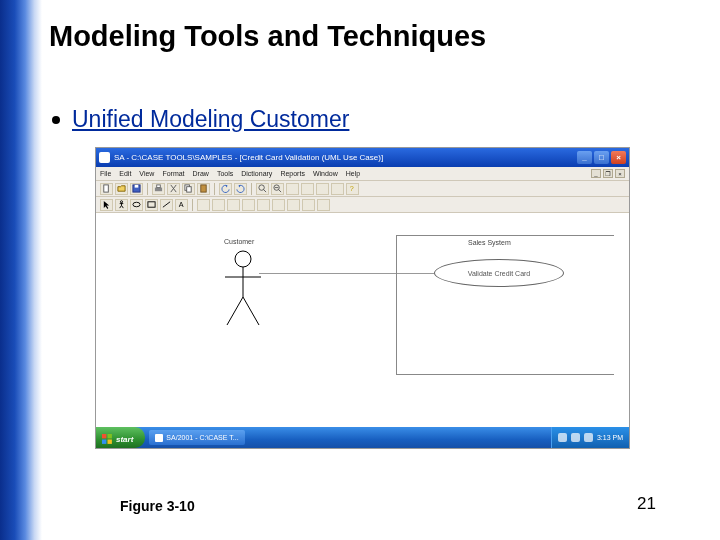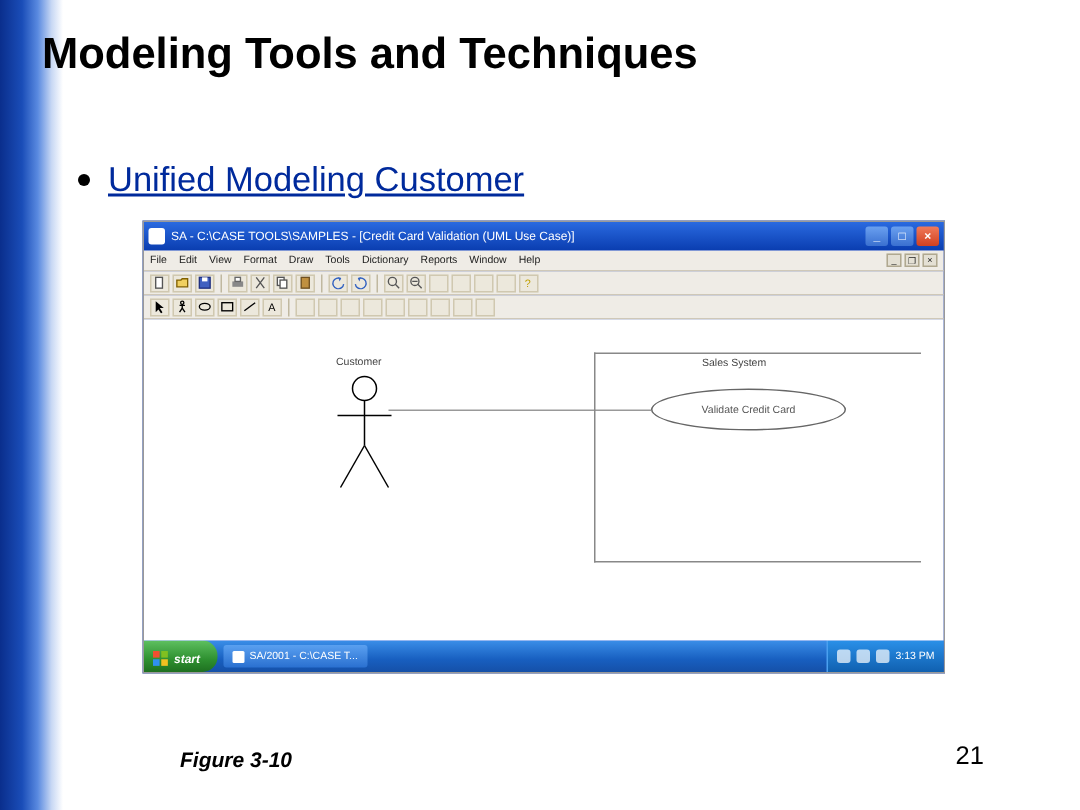--- a/index.html
+++ b/index.html
@@ -17,20 +17,21 @@
     left: 0; top: 0;
     width: 42px; height: 540px;
     background: linear-gradient(to right, #0a2e8c 0%, #1a4db8 35%, #5a8ae0 60%, #c8d8f4 82%, #ffffff 100%);
   }
   .slide-title {
     position: absolute;
     left: 28px; top: 20px;
     font-weight: bold;
     font-size: 29px;
     color: #000;
+    padding-left: 21px;
   }
   .bullet-row {
     position: absolute;
     left: 52px; top: 106px;
     display: flex;
     align-items: center;
     gap: 12px;
   }
   .bullet-dot {
     width: 8px; height: 8px; border-radius: 50%;
@@ -38,21 +39,21 @@
   }
   .bullet-text {
     font-size: 23px;
     color: #002a9c;
     text-decoration: underline;
   }
   .app-window {
     position: absolute;
     left: 95px; top: 147px;
     width: 535px; height: 302px;
-    background: #1d4ed8;
+    background: #a21caf;
     border: 1px solid #999;
     display: flex;
     flex-direction: column;
   }
   .titlebar {
     height: 19px;
     background: linear-gradient(to bottom,#2a6ae0,#0a3db0);
     display: flex; align-items: center;
     color: #fff; font-size: 8px;
     padding: 0 3px;
@@ -165,21 +166,21 @@
     margin-left: auto; height: 100%;
     background: linear-gradient(to bottom,#2a90e8,#1060b0);
     display: flex; align-items: center; padding: 0 6px; gap: 4px;
     font-size: 7px;
     border-left: 1px solid #4aa0f0;
   }
   .tray-icon { width:9px; height:9px; background:#fff; border-radius:2px; opacity:.7; }
   .figure-label {
     position: absolute;
     left: 120px; bottom: 26px;
-    font-size: 14px; font-weight: bold; font-style: italic;
+    font-size: 14px; font-weight: bold;
   }
   .page-num {
     position: absolute;
     right: 64px; bottom: 26px;
     font-size: 17px;
   }
 </style>
 </head>
 <body>
 

